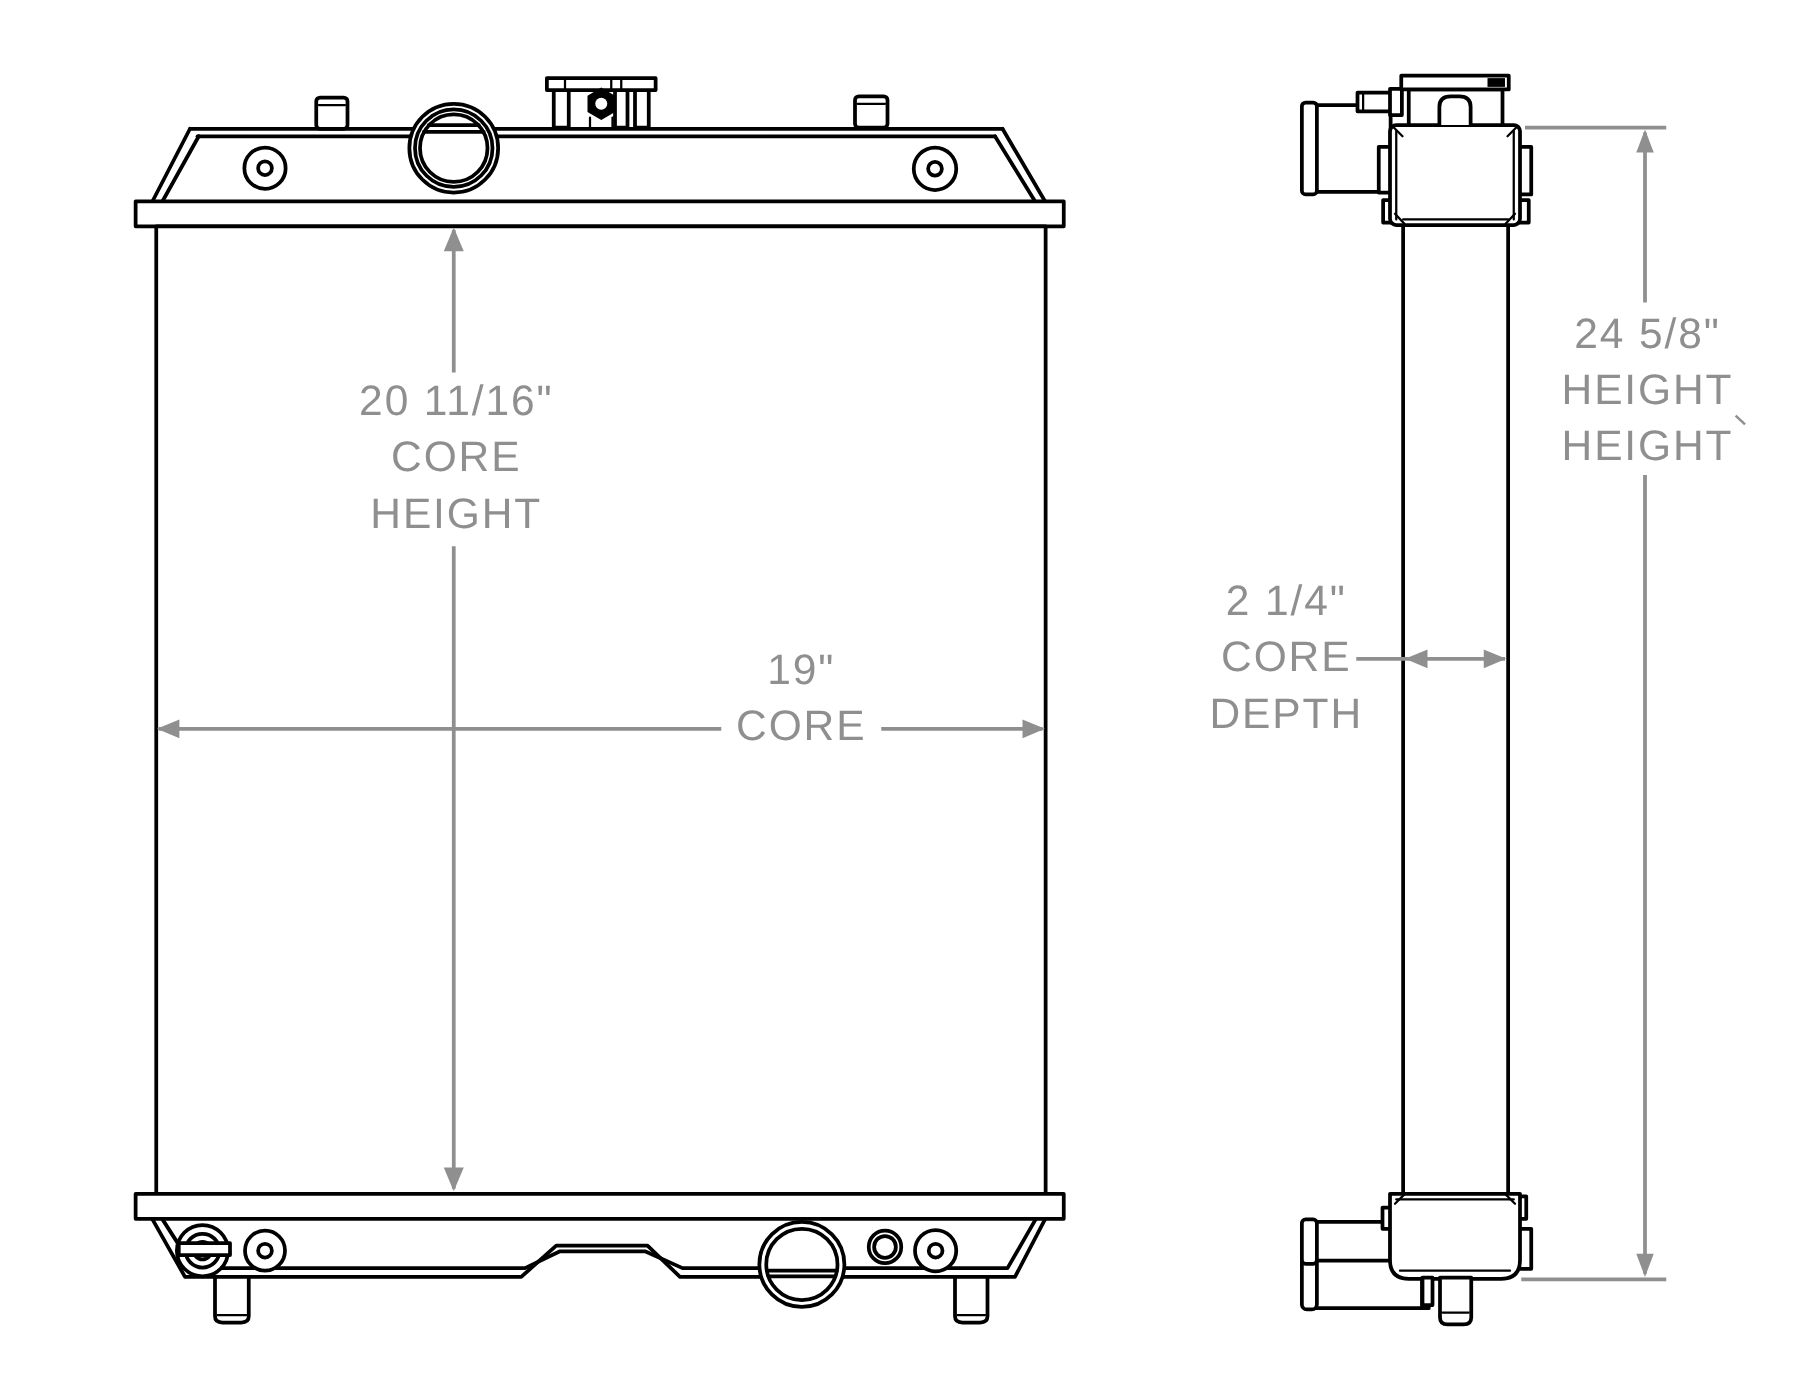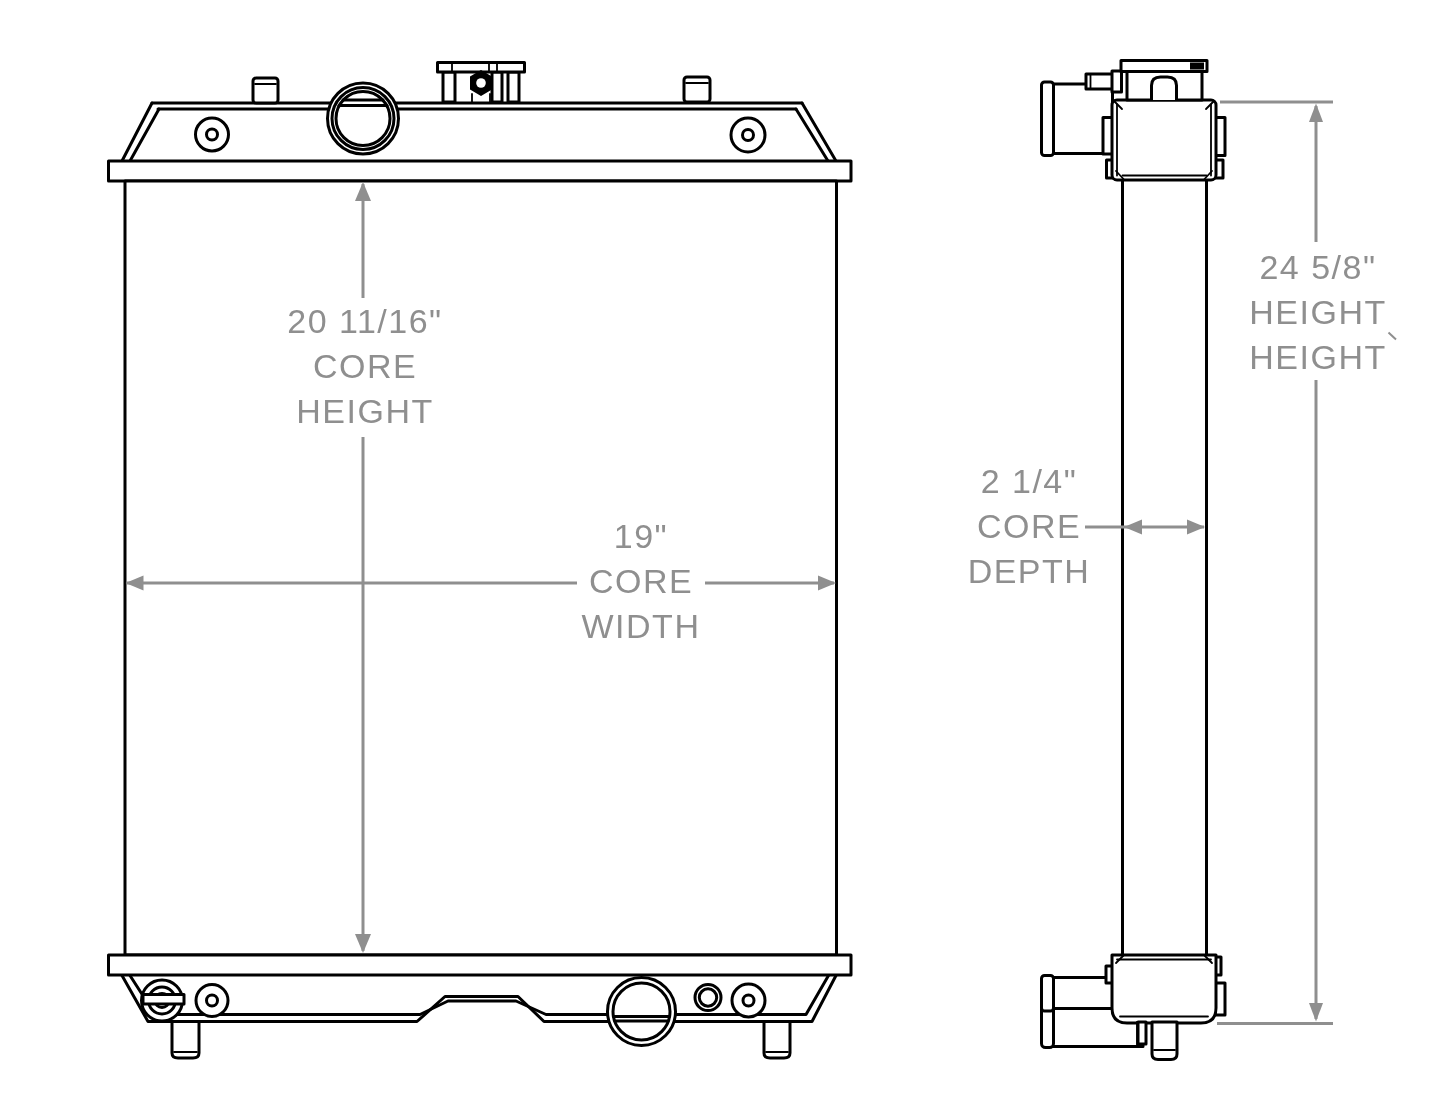--- a/index.html
+++ b/index.html
@@ -211,21 +211,20 @@
 
   <div class="dim-label" style="left:235px;top:299px;">
     <div>20 11/16"</div>
     <div>CORE</div>
     <div>HEIGHT</div>
   </div>
 
   <div class="dim-label" style="left:511px;top:514px;">
     <div>19"</div>
     <div>CORE</div>
-    <div>WIDTH</div>
   </div>
 
   <div class="dim-label" style="left:1188px;top:245px;">
     <div>24 5/8"</div>
     <div>HEIGHT</div>
     <div>HEIGHT</div>
   </div>
 
   <div class="dim-label" style="left:899px;top:459px;">
     <div>2 1/4"</div>

